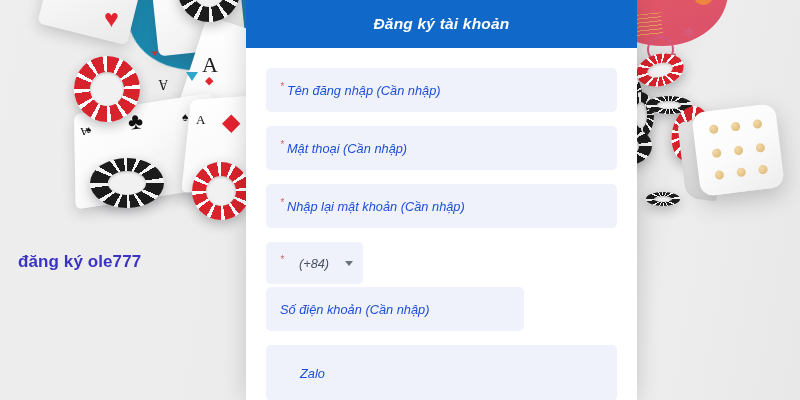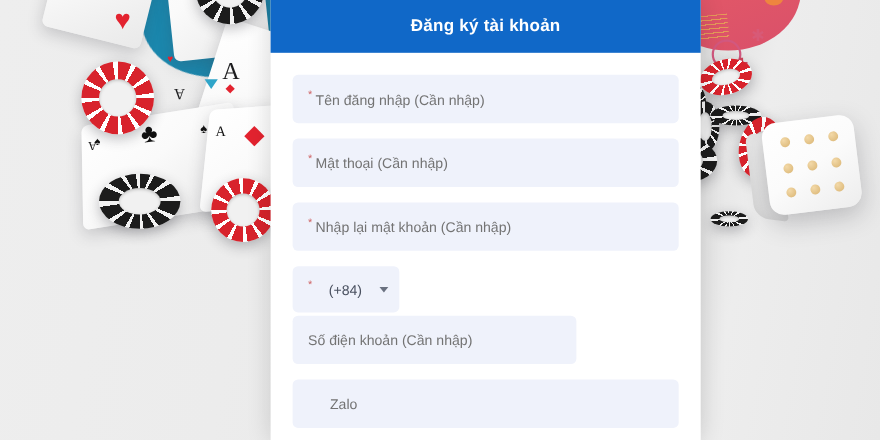--- a/index.html
+++ b/index.html
@@ -236,20 +236,21 @@
   }
 
   
   .panel {
     position: absolute;
     left: 246px; top: 0;
     width: 391px;
     height: 400px;
     background: #ffffff;
     box-shadow: 0 0 22px rgba(0,0,0,.16);
+    font-style: italic;
   }
 
   .panel-header {
     height: 48px;
     background: #1068c8;
     display: flex;
     align-items: center;
     justify-content: center;
   }
   .panel-title {
@@ -269,21 +270,21 @@
     border-radius: 5px;
     height: 44px;
     margin-bottom: 14px;
     display: flex;
     align-items: center;
     padding: 0 14px;
     box-sizing: border-box;
   }
   .field-label {
     font-size: 12.8px;
-    color: #737373;
+    color: #1d4ed8;
     white-space: nowrap;
   }
   .req {
     color: #c94b4b;
     font-size: 10px;
     line-height: 1;
     margin-right: 3px;
     position: relative;
     top: -3px;
     opacity: .85;
@@ -321,21 +322,21 @@
     background: #eff2fb;
     border-radius: 5px;
     display: flex;
     align-items: center;
     padding: 0 14px;
     box-sizing: border-box;
     margin-top: 3px;
   }
 
   .zalo-field {
-    height: 44px;
+    height: 56px;
     margin-bottom: 18px;
     padding-left: 34px;
   }
 </style>
 </head>
 <body>
 
 <div id="page">
 
   <div class="bg-art">
@@ -388,20 +389,21 @@
       <div class="d" style="left:60px;top:14px"></div>
       <div class="d" style="left:16px;top:38px"></div>
       <div class="d" style="left:38px;top:38px"></div>
       <div class="d" style="left:60px;top:38px"></div>
       <div class="d" style="left:16px;top:60px"></div>
       <div class="d" style="left:38px;top:60px"></div>
       <div class="d" style="left:60px;top:60px"></div>
     </div>
   </div>
 
+  <div class="heading">đăng ký ole777</div>
 
   <div class="panel">
 
     <div class="panel-header">
       <span class="panel-title">Đăng ký tài khoản</span>
     </div>
 
     <div class="panel-body">
 
       <div class="field">

